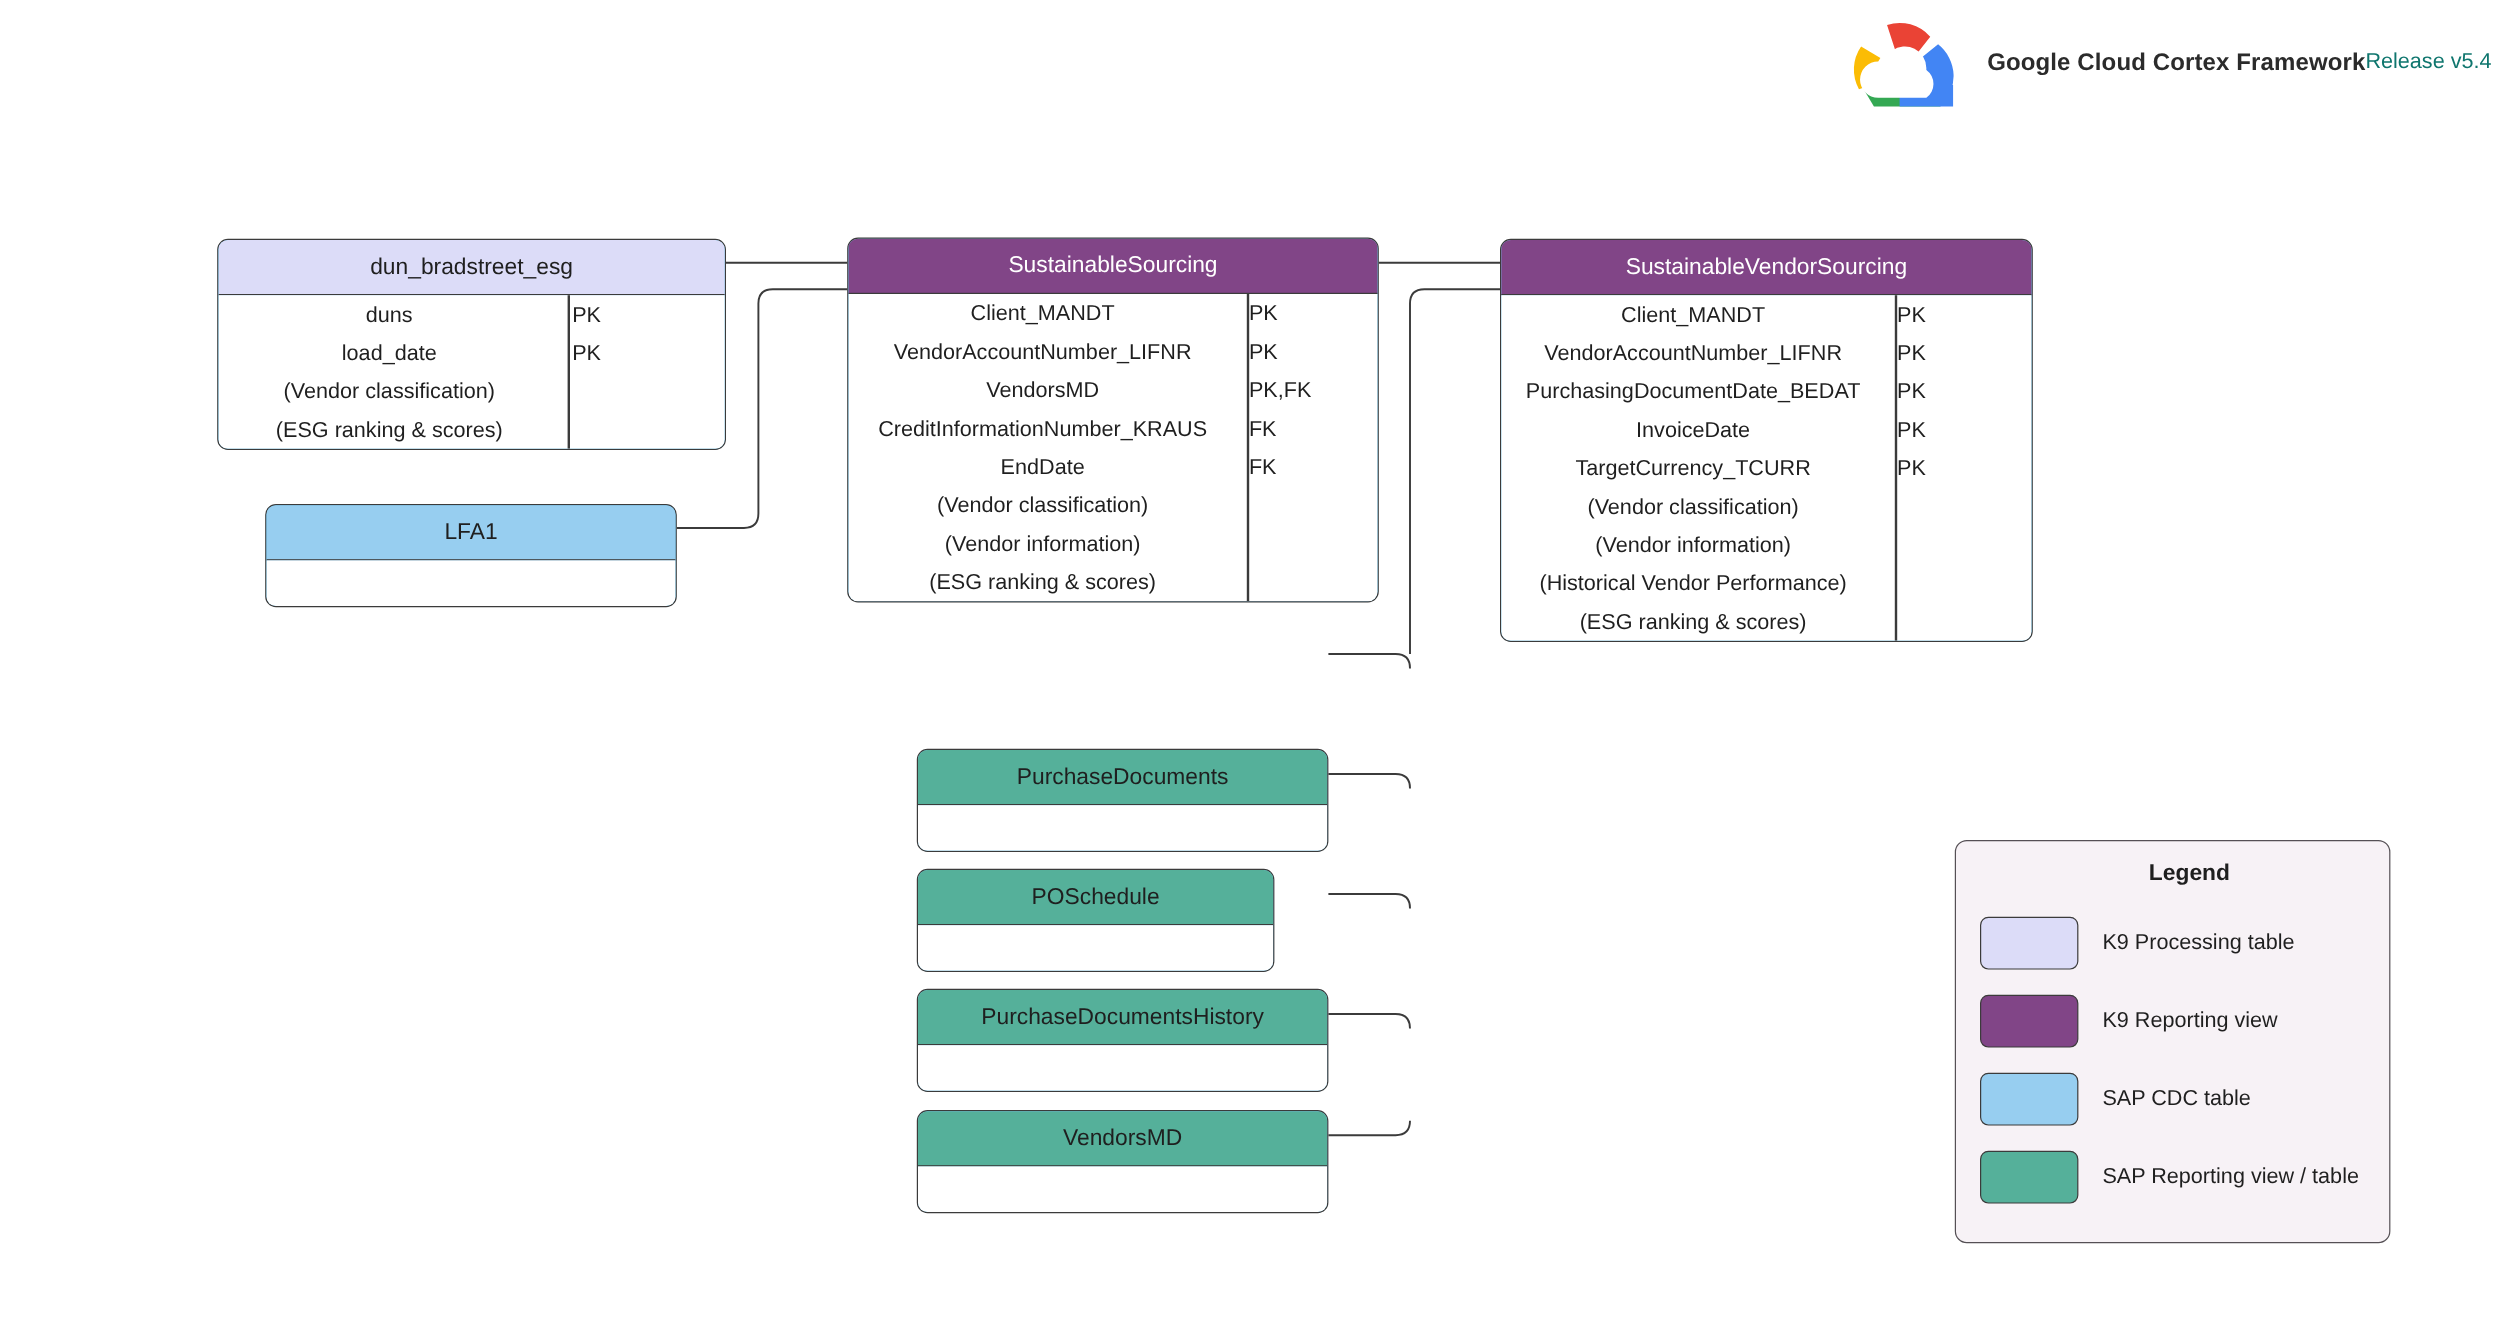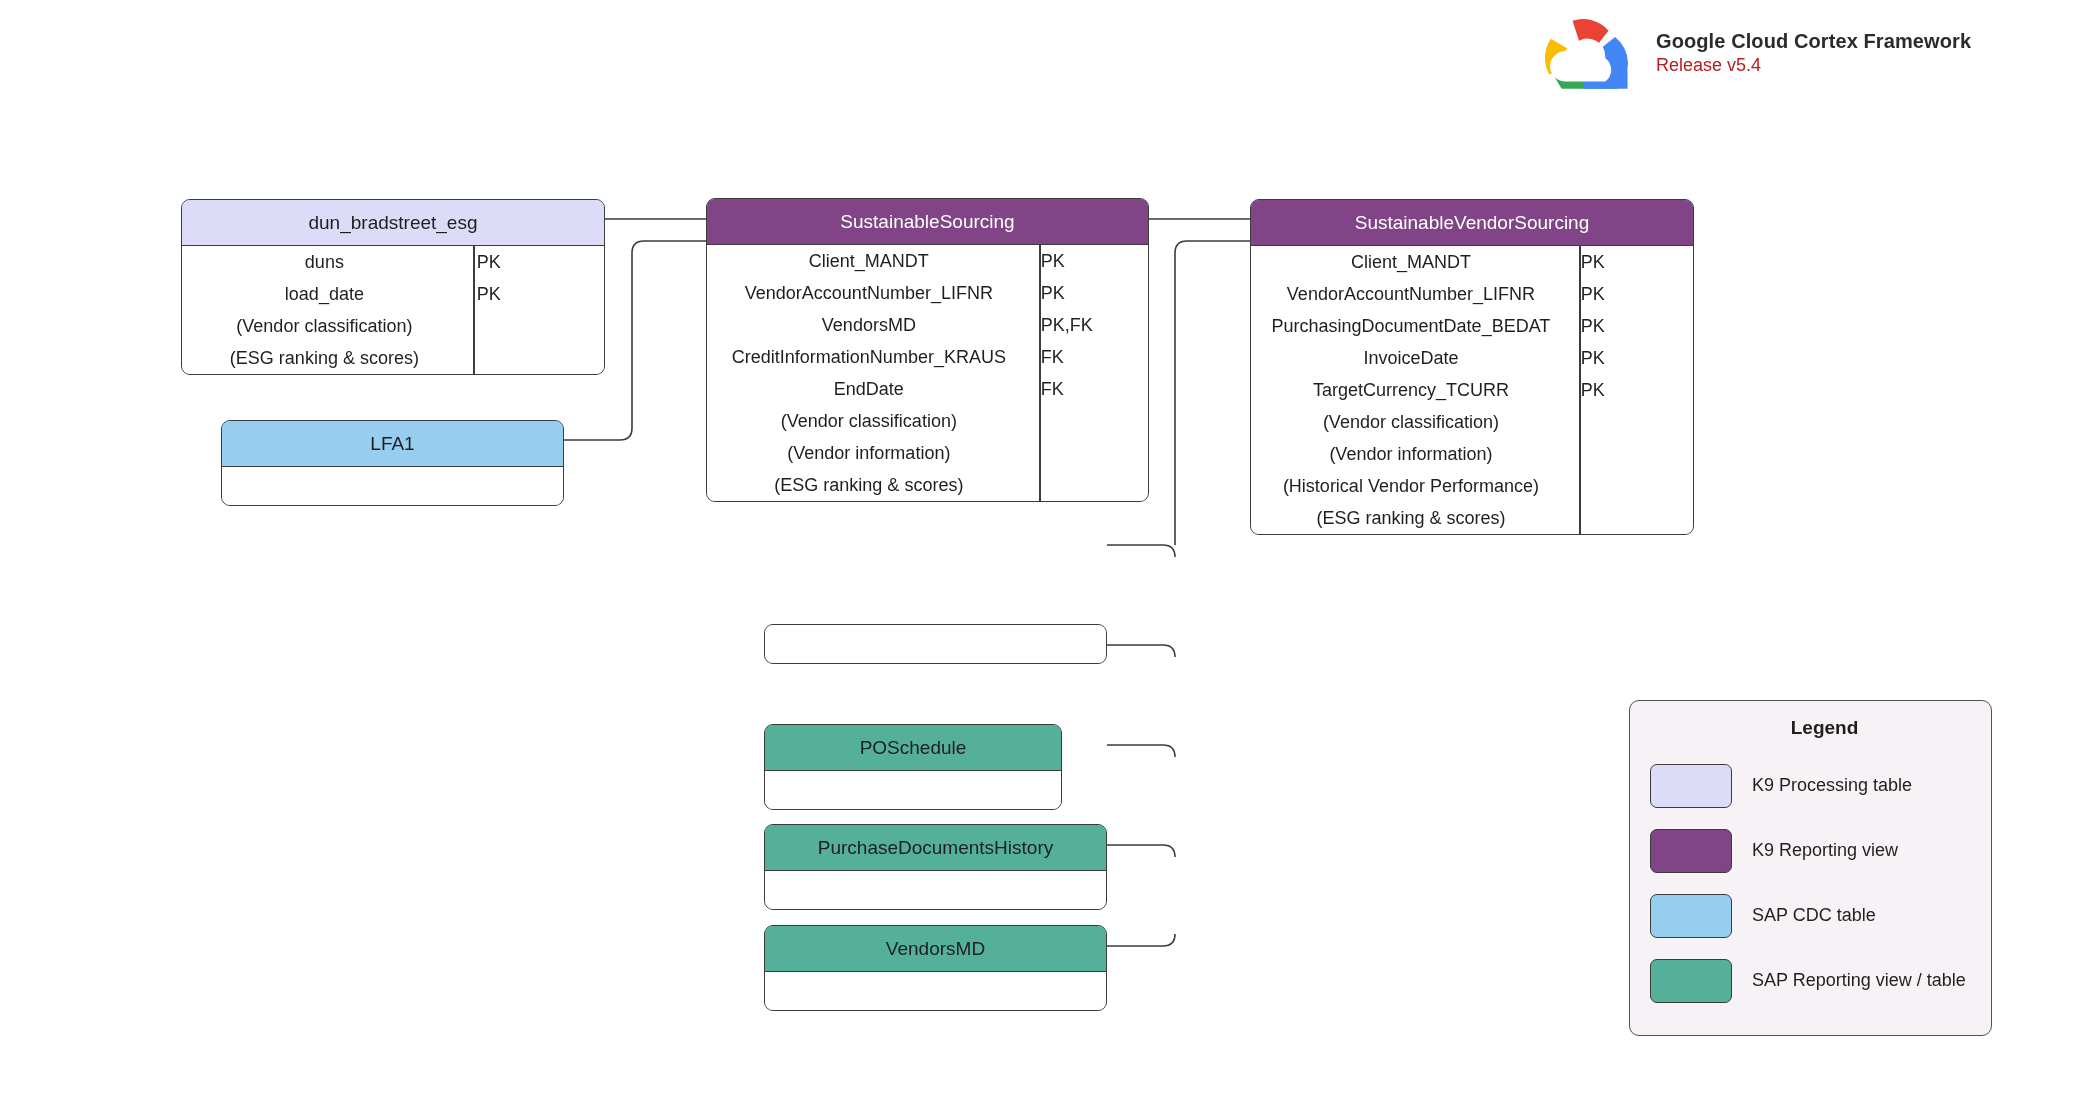--- a/index.html
+++ b/index.html
@@ -45,33 +45,32 @@
     gap: 18px;
     z-index: 4;
   }
   .brand-logo {
     width: 110px;
     height: 82px;
     flex: 0 0 auto;
   }
   .brand-text {
     display: flex;
-    flex-direction: column;
     justify-content: space-between;
     line-height: 1.28;
   }
   .brand-title {
     font-size: 20px;
     font-weight: bold;
     color: #2b2b2b;
     letter-spacing: .1px;
   }
   .brand-release {
     font-size: 18px;
-    color: #b91c1c;
+    color: #0f766e;
   }
 
   
   .entity {
     position: absolute;
     box-sizing: border-box;
     border: 1.6px solid #3b3b3b;
     border-radius: 9px;
     background: #7dd3fc;
     z-index: 2;
@@ -334,20 +333,21 @@
       </div>
       <div class="attr-row">
         <span class="attr-name">(ESG ranking &amp; scores)</span>
         <span class="attr-key"></span>
       </div>
     </div>
   </div>
 
 
   <div class="entity" id="ent-purchasedocuments">
+    <div class="entity-header hdr-sap-reporting">PurchaseDocuments</div>
     <div class="entity-body empty"></div>
   </div>
 
   <div class="entity" id="ent-poschedule">
     <div class="entity-header hdr-sap-reporting">POSchedule</div>
     <div class="entity-body empty"></div>
   </div>
 
   <div class="entity" id="ent-purchasedocumentshistory">
     <div class="entity-header hdr-sap-reporting">PurchaseDocumentsHistory</div>

